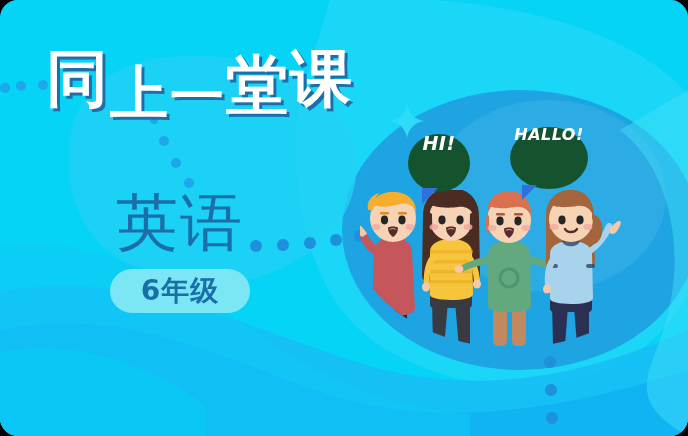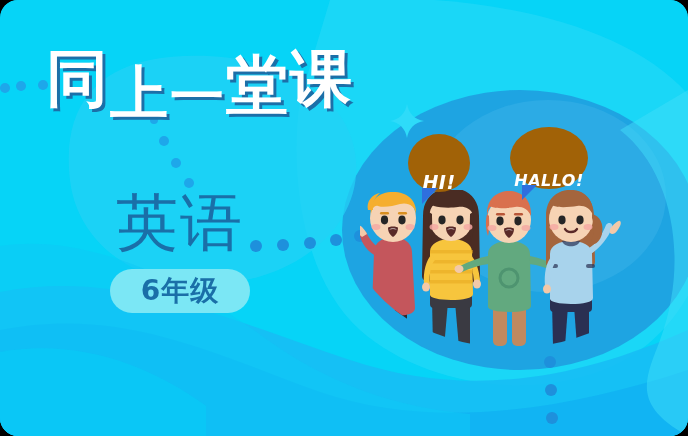--- a/index.html
+++ b/index.html
@@ -90,24 +90,24 @@
     font-weight: bold;
     font-size: 28px;
     color: #1A6FA8;
     letter-spacing: 1px;
     line-height: 1;
   }
 
   
   .bubble {
     position: absolute;
-    background: #a16207;
+    background: #14532d;
     border-radius: 50%;
     display: flex;
-    align-items: flex-end;
+    align-items: flex-start;
     justify-content: center;
   }
   .bubble .btxt {
     color: #fff;
     font-family: "DejaVu Sans", "Liberation Sans", sans-serif;
     font-weight: bold;
     font-style: italic;
     line-height: 1;
     letter-spacing: 0.5px;
   }

